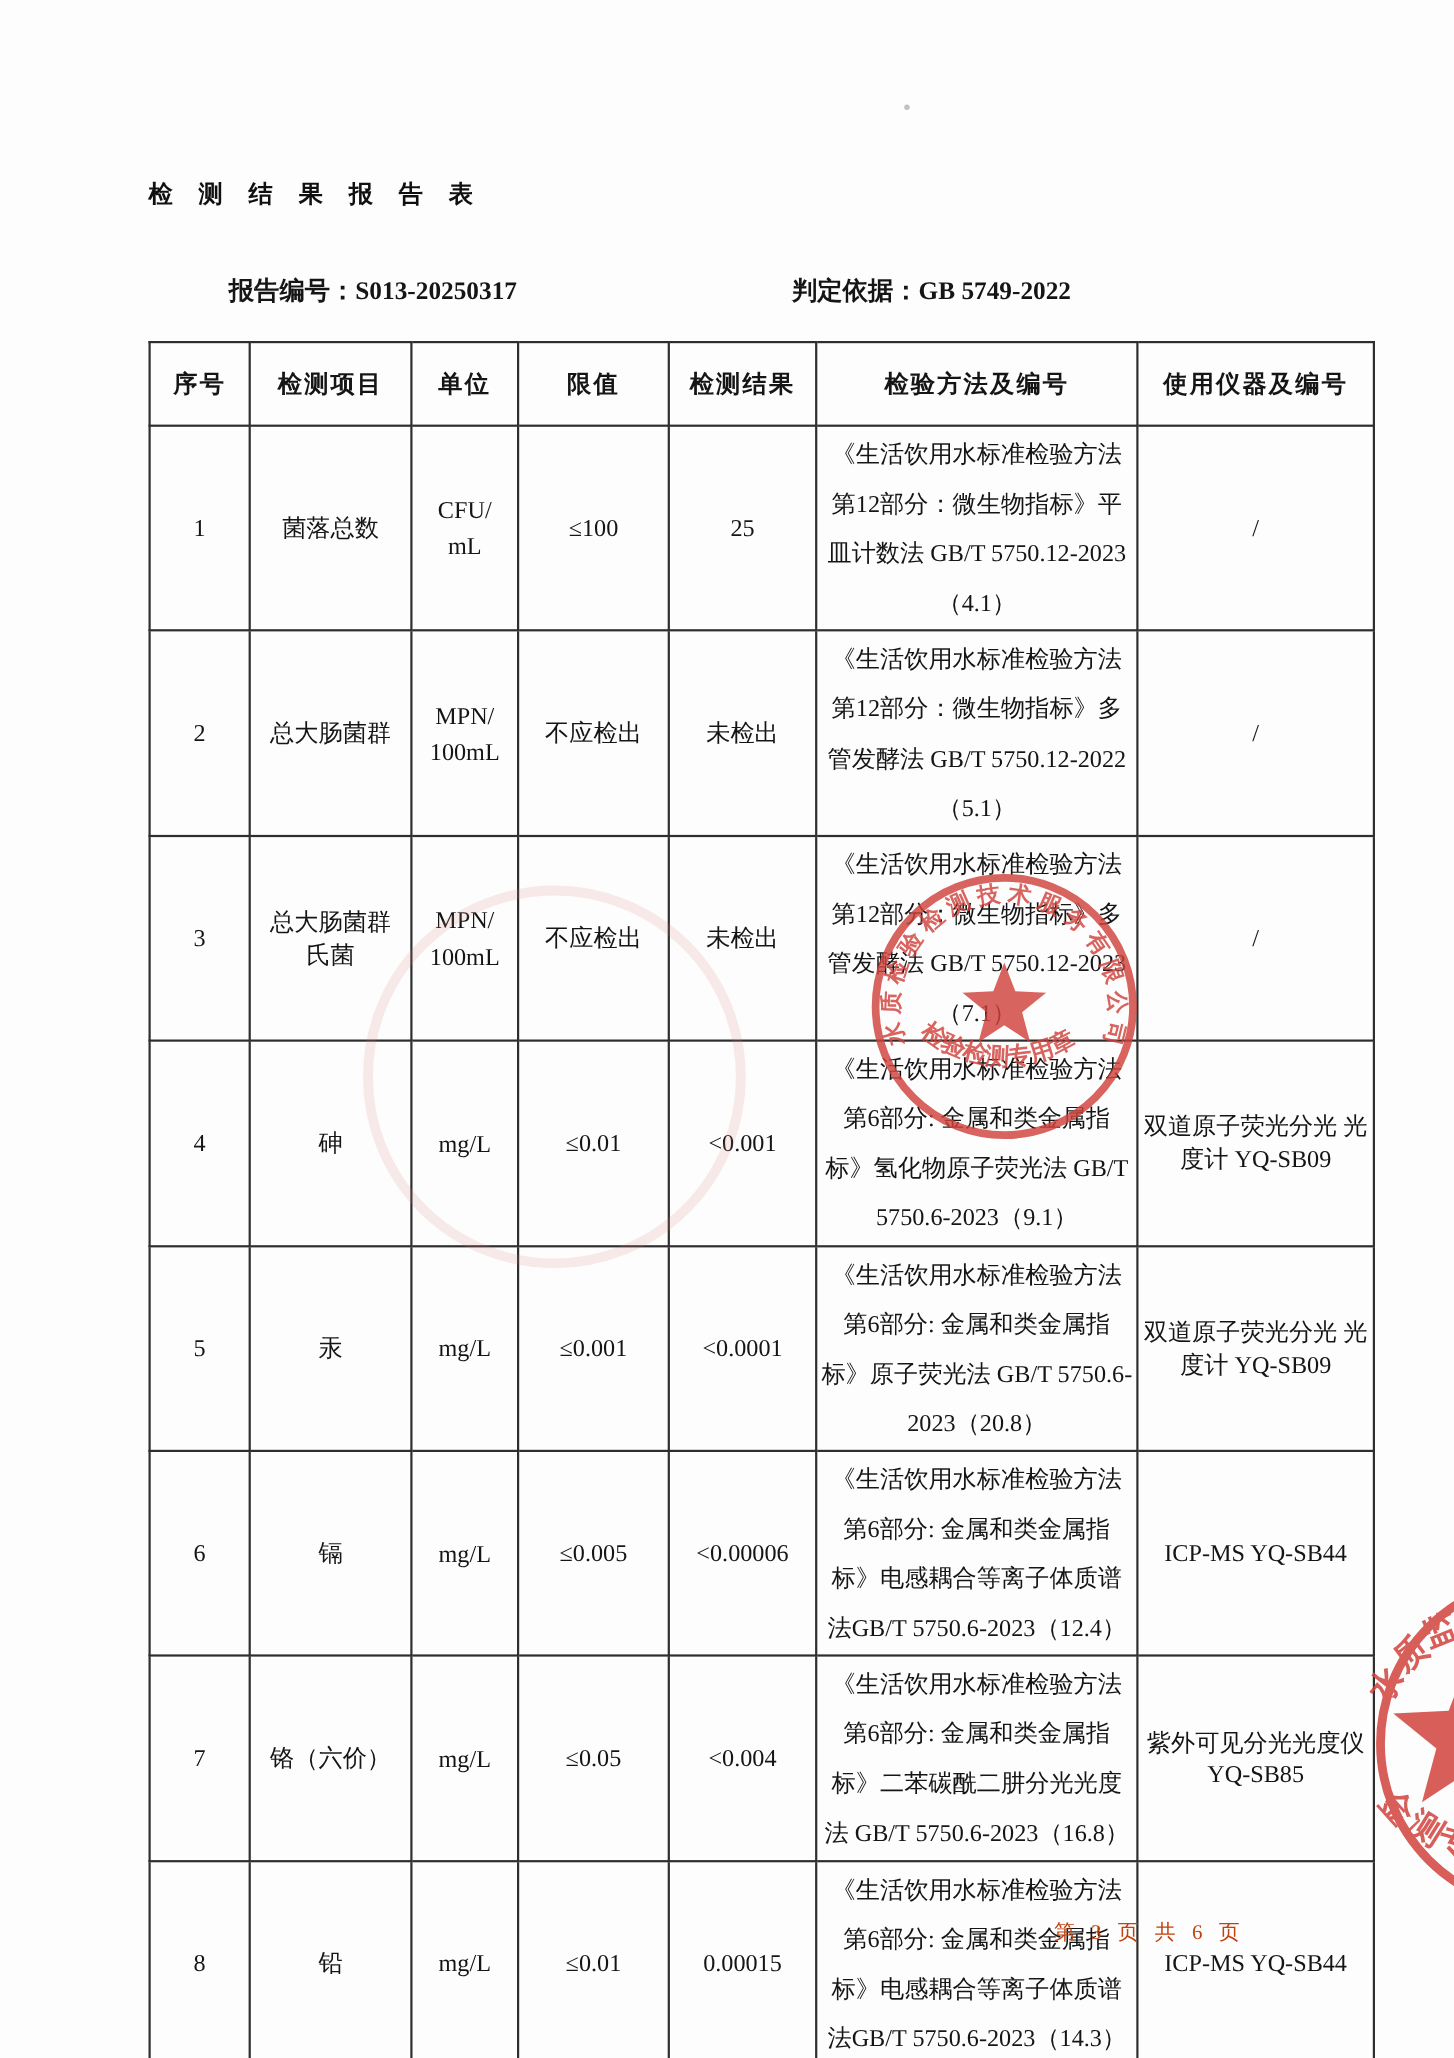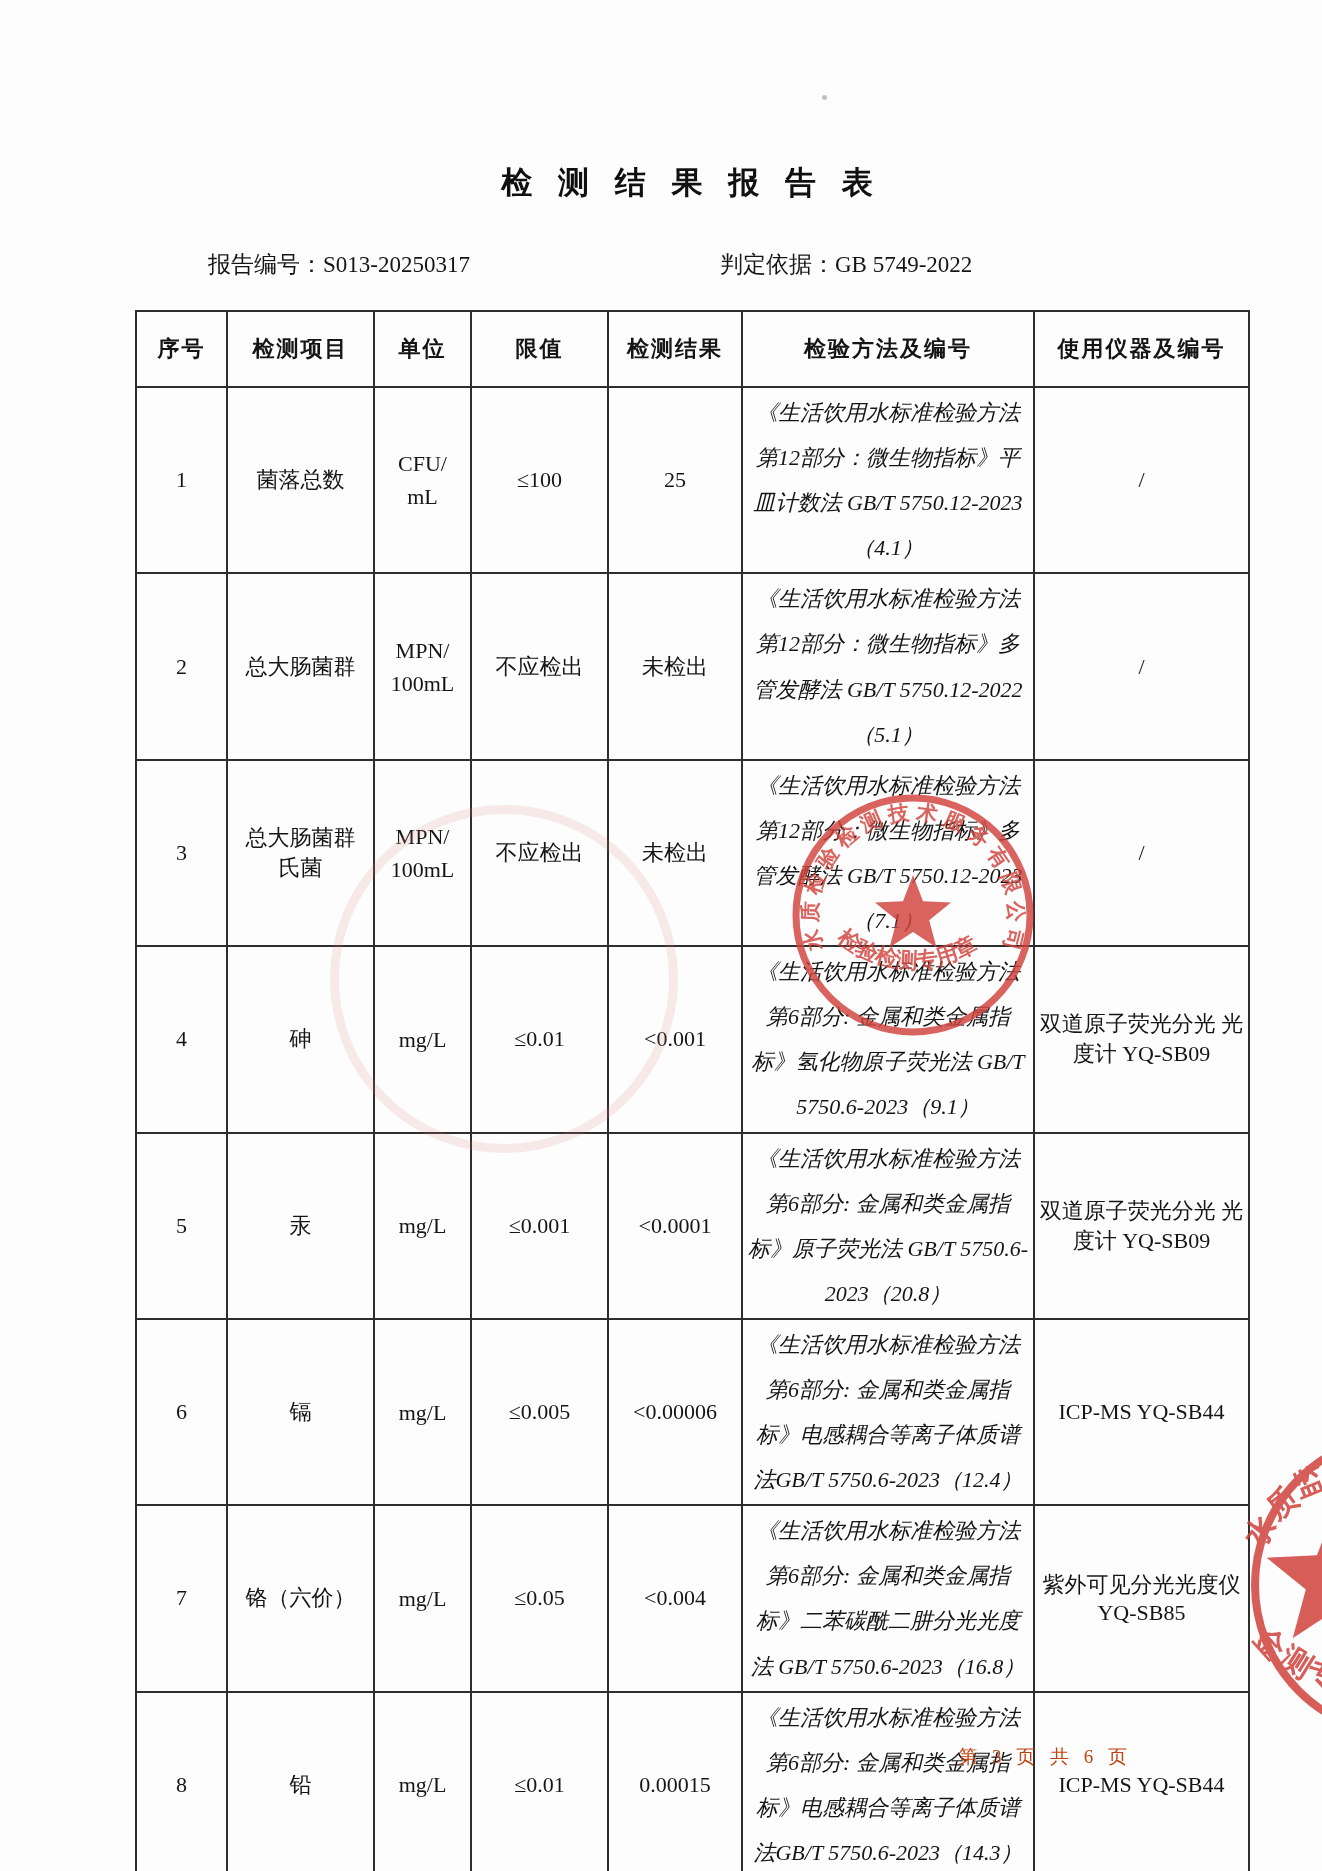--- a/index.html
+++ b/index.html
@@ -3,40 +3,40 @@
 <meta charset="utf-8">
 <style>
   html,body{margin:0;padding:0;}
   body{
     width:1322px;height:1871px;position:relative;overflow:hidden;
     background:#fdfdfd;color:#151515;
     font-family:"Liberation Serif","DejaVu Serif",serif;
   }
   .page-title{
     position:absolute;left:135px;top:162px;width:1113px;
-    text-align:center;font-size:31px;font-weight:bold;
+    text-align:left;font-size:22px;font-weight:bold;
     letter-spacing:9px;color:#101010;
   }
-  .meta-line{position:absolute;top:249px;left:0;width:1322px;height:34px;font-size:23px;font-weight:normal;}
+  .meta-line{position:absolute;top:249px;left:0;width:1322px;height:34px;font-size:23px;font-weight:bold;}
   .meta-report{position:absolute;left:208px;top:0;}
   .meta-basis{position:absolute;left:700px;top:0;margin-left:20px;}
   table.report{
     position:absolute;left:135px;top:310px;width:1113px;
     border-collapse:collapse;table-layout:fixed;
     background:transparent;
   }
   table.report th,table.report td{
     border:2px solid #2e2e2e;text-align:center;vertical-align:middle;
     padding:2px 3px;overflow:hidden;
   }
   table.report th{height:70px;font-size:22px;font-weight:bold;letter-spacing:2px;margin-top:32px;}
   table.report td{height:99px;font-size:22px;}
   td.c-item,td.c-unit,td.c-instr{white-space:pre-line;}
   td.c-unit{font-size:21px;line-height:1.5;}
-  td.c-method{font-size:17.5px;line-height:2.05;padding:2px 6px;font-style:italic;}
+  td.c-method{font-size:17.5px;line-height:2.05;padding:2px 6px;}
   .page-footer{
     position:absolute;left:900px;top:1744px;width:290px;
     text-align:center;font-size:19px;letter-spacing:5px;color:#c2410c;
   }
   .stamp{position:absolute;pointer-events:none;}
   .ghost-ring{
     position:absolute;left:330px;top:805px;width:330px;height:330px;
     border:9px solid rgba(225,130,130,0.16);border-radius:50%;pointer-events:none;
   }
   .noise-dot{

